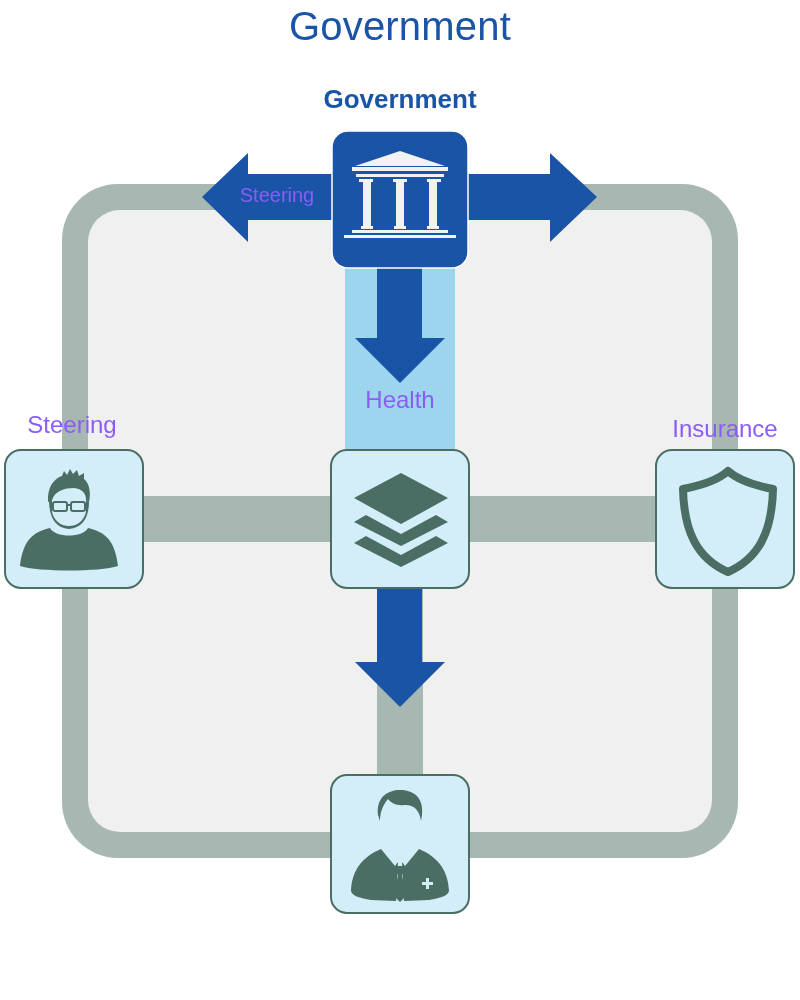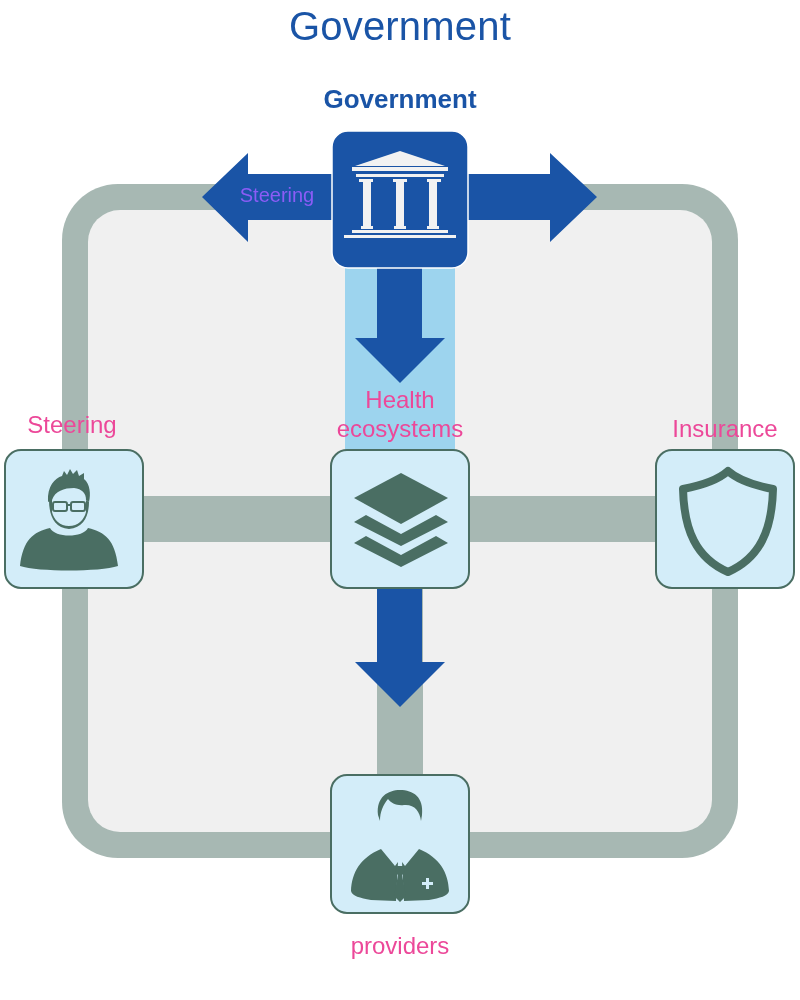--- a/index.html
+++ b/index.html
@@ -6,21 +6,21 @@
     body { width: 800px; height: 1000px; position: relative; overflow: hidden;
            font-family: "Liberation Sans", sans-serif; }
     .abs { position: absolute; }
     #stage { position: absolute; left: 0; top: 0; width: 800px; height: 1000px; }
 
     .page-title { left: 0; top: 4px; width: 800px; text-align: center;
       font-size: 40px; color: #1a54a6; font-weight: normal; letter-spacing: 0.2px; }
     .gov-label { left: 0; top: 84px; width: 800px; text-align: center;
       font-size: 26px; color: #1a54a6; font-weight: bold; }
 
-    .node-label { text-align: center; color: #ec4899; font-size: 24px; line-height: 29px; }
+    .node-label { text-align: center; color: #8b5cf6; font-size: 24px; line-height: 29px; }
     .steering { left: 222px; top: 184px; width: 110px; text-align: center;
       color: #8b5cf6; font-size: 20px; }
   </style>
 </head>
 <body>
 
 <svg id="stage" viewBox="0 0 800 1000" xmlns="http://www.w3.org/2000/svg">
 
   <rect x="62" y="184" width="676" height="674" rx="56" ry="56" fill="#a7b8b3"></rect>
   <rect x="88" y="210" width="624" height="622" rx="32" ry="32" fill="#f0f0f0"></rect>
@@ -112,20 +112,18 @@
 </svg>
 
 <div class="abs page-title">Government</div>
 <div class="abs gov-label">Government</div>
 <div class="abs steering">Steering</div>
 
 <div class="abs node-label" style="left:0; top:410px; width:144px;">Steering</div>
 
 <div class="abs node-label" style="left:300px; top:385px; width:200px;">
   <div>Health</div>
-  <div>ecosystems</div>
 </div>
 
 <div class="abs node-label" style="left:640px; top:414px; width:170px;">Insurance</div>
 
 <div class="abs node-label" style="left:300px; top:930px; width:200px; line-height:31px;">
-  <div>providers</div>
 </div>
 
 </body></html>

